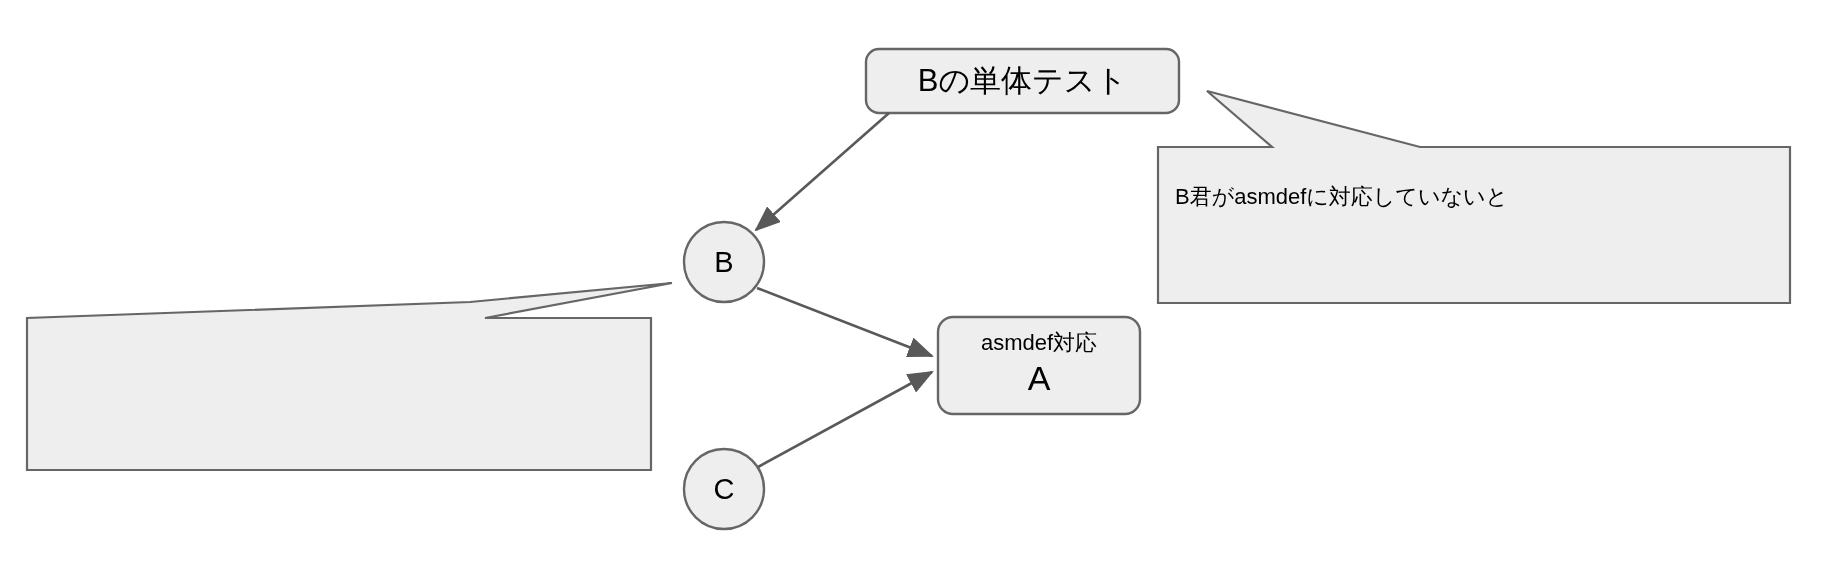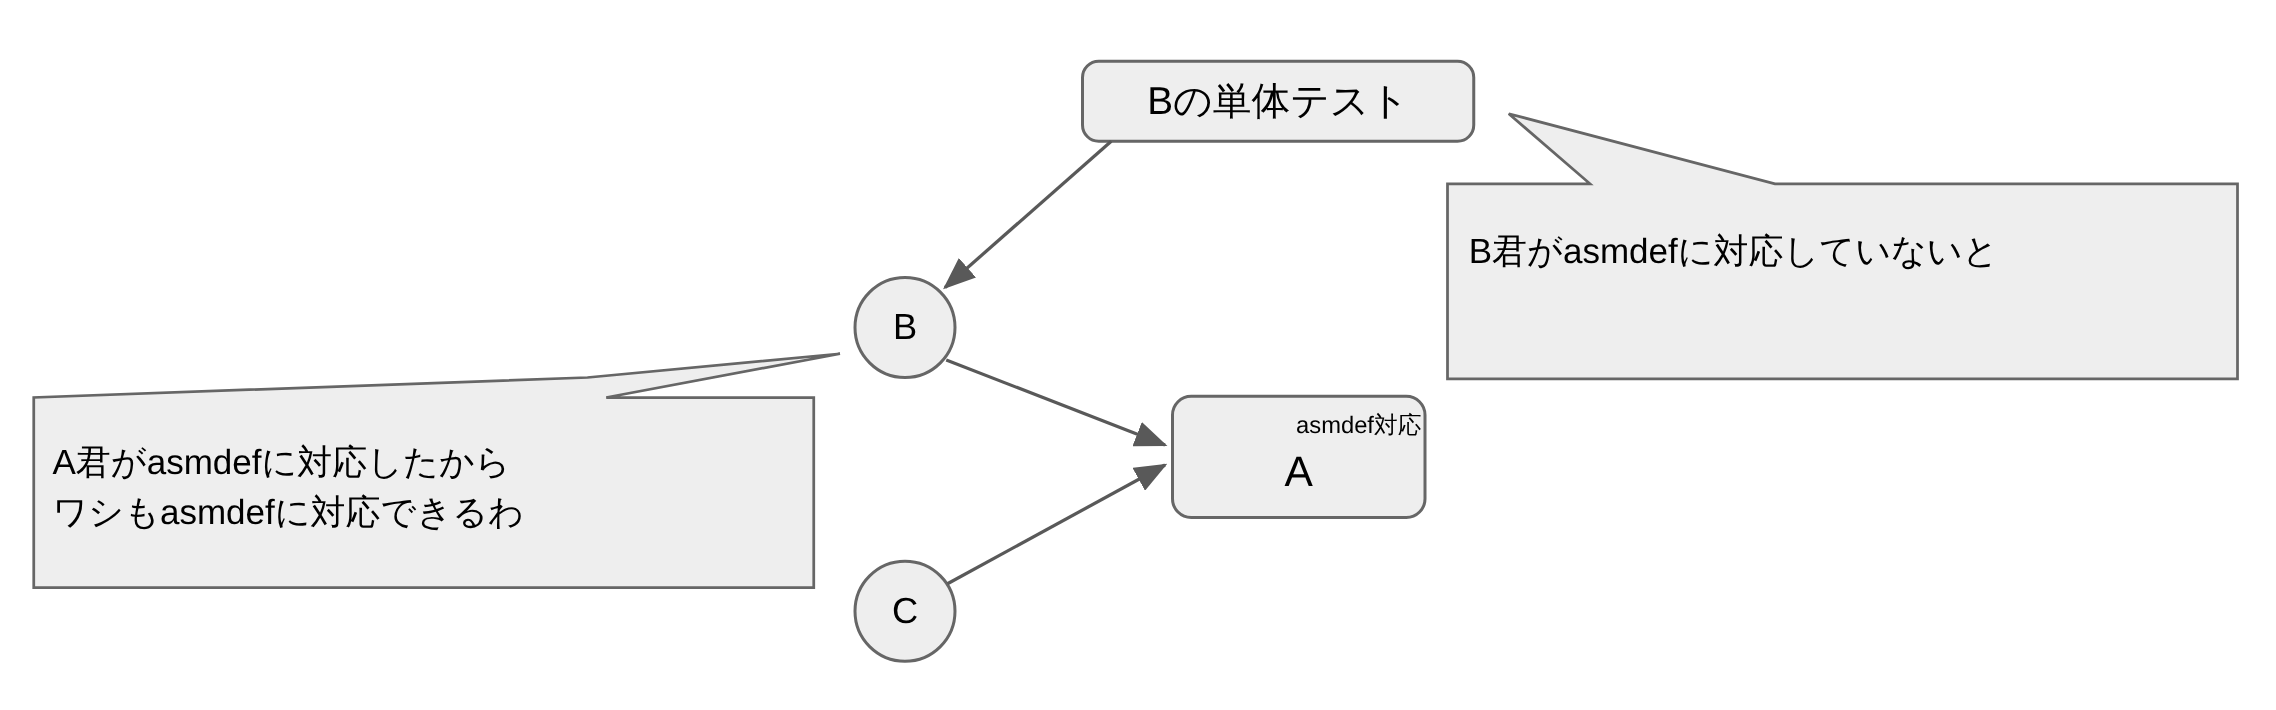--- a/index.html
+++ b/index.html
@@ -29,30 +29,29 @@
     position: absolute;
     color: #000000;
     white-space: pre;
     line-height: 1.28;
   }
   .node-label {
     text-align: center;
     font-size: 29px;
   }
   .box-small {
-    font-size: 19px;
+    font-size: 22px;
     text-align: center;
-    padding-left: 48px;
   }
   .box-big {
     font-size: 34px;
     text-align: center;
   }
   .callout-text {
-    font-size: 28px;
+    font-size: 22px;
     line-height: 1.42;
   }
   .title-text {
     font-size: 31px;
     text-align: center;
   }
 </style>
 </head>
 <body>
 
@@ -87,22 +86,18 @@
   <div class="lbl title-text" style="left:866px; top:61px; width:313px;">Bの単体テスト</div>
 
   <div class="lbl node-label" style="left:684px; top:244px; width:80px;">B</div>
 
   <div class="lbl node-label" style="left:684px; top:471px; width:80px;">C</div>
 
   <div class="lbl box-small" style="left:938px; top:329px; width:202px;">asmdef対応</div>
 
   <div class="lbl box-big" style="left:938px; top:357px; width:202px;">A</div>
 
-  <div style="position:absolute; left:42px; top:350px; width:600px;">
-    <div class="lbl callout-text" style="position:static;">A君がasmdefに対応したから</div>
-    <div class="lbl callout-text" style="position:static;">ワシもasmdefに対応できるわ</div>
-  </div>
 
   <div style="position:absolute; left:1175px; top:181px; width:610px;">
     <div class="lbl callout-text" style="position:static;">B君がasmdefに対応していないと</div>
   </div>
 
 </div>
 
 </body></html>

